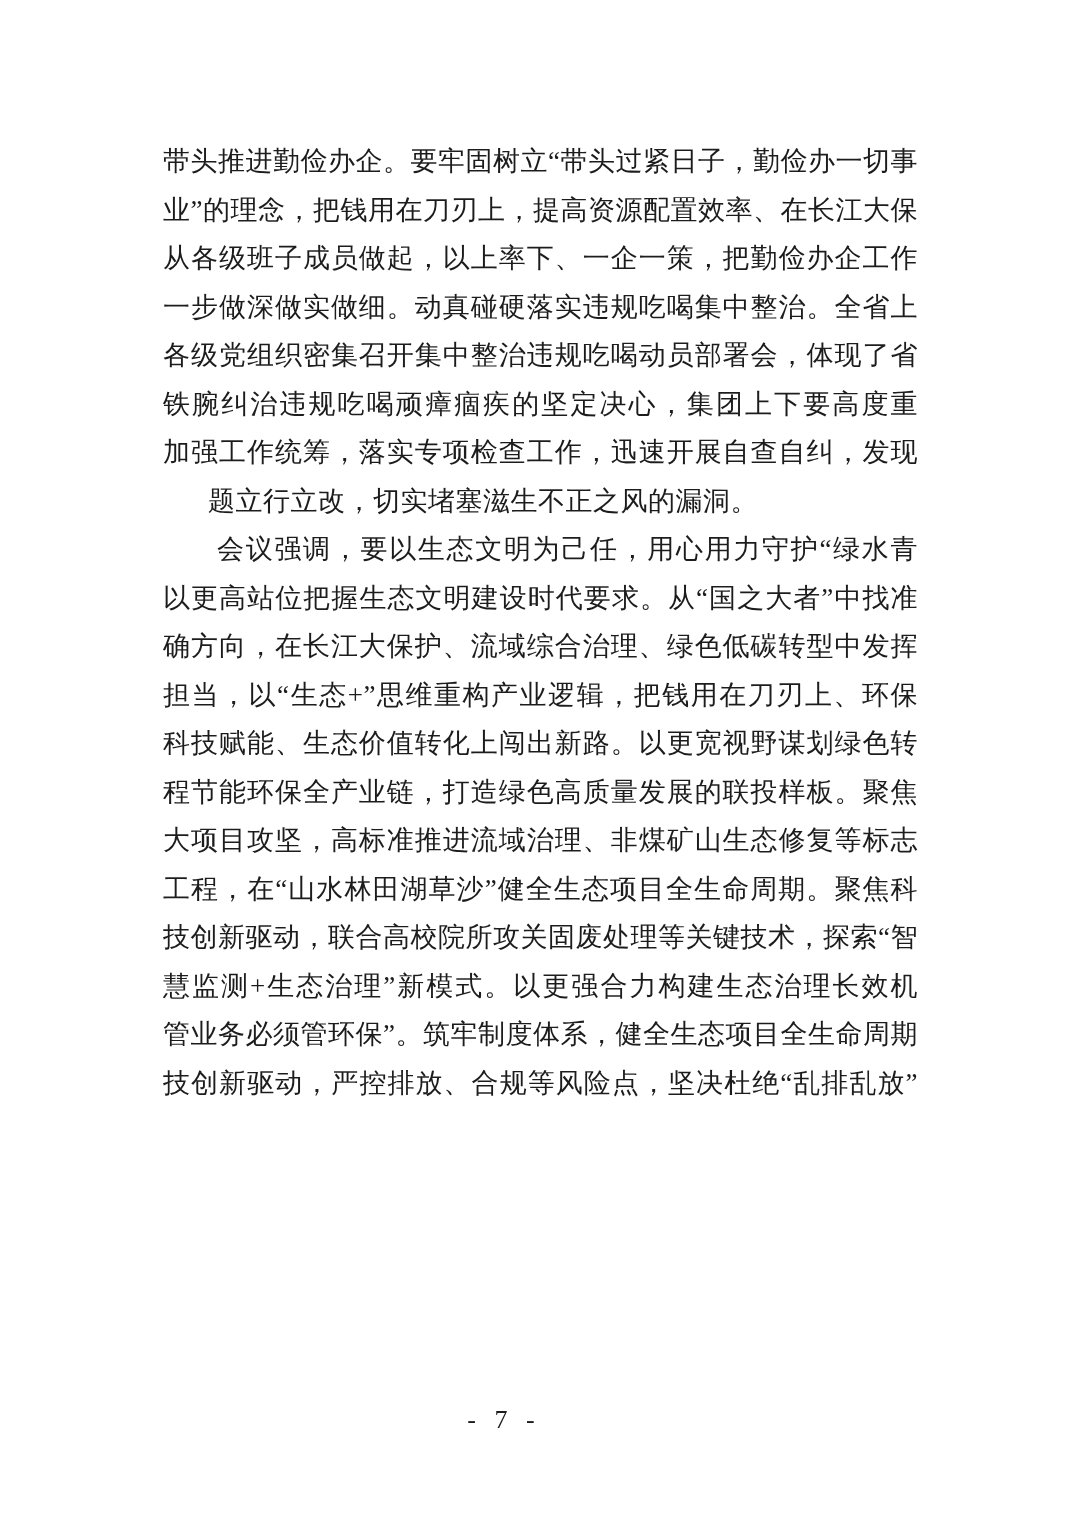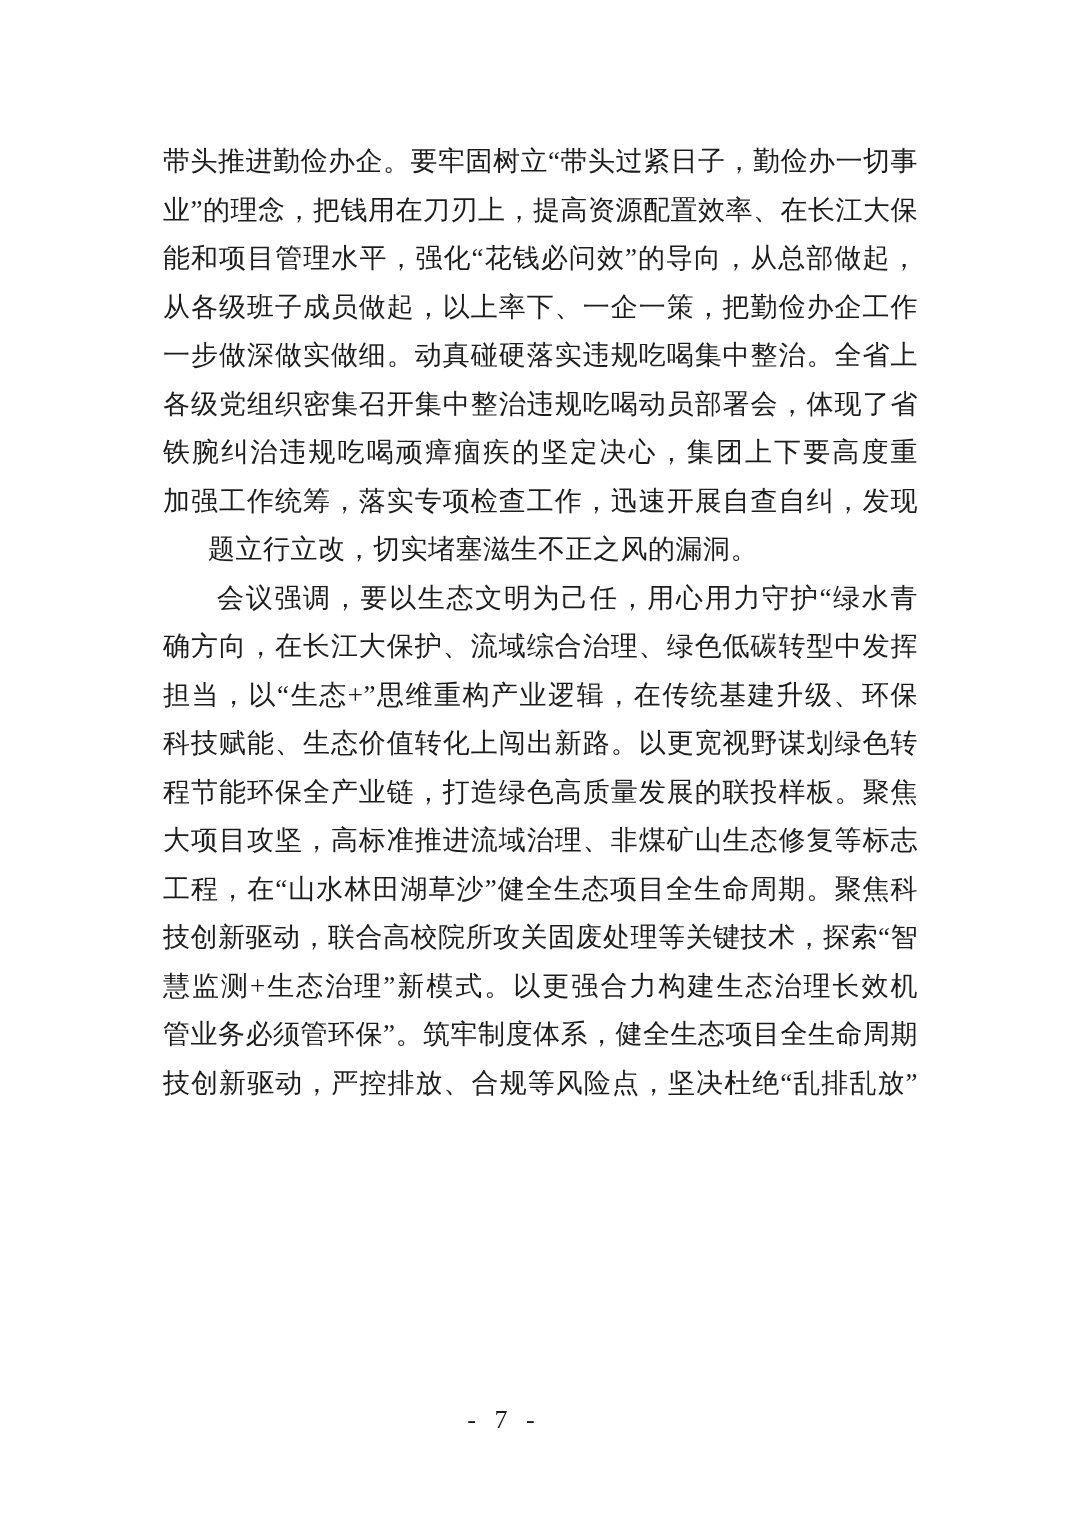--- a/index.html
+++ b/index.html
@@ -52,33 +52,33 @@
 </style>
 </head>
 <body>
 
 <div class="page">
   <div class="content">
 
     <div>
       <div class="line">带头推进勤俭办企。要牢固树立“带头过紧日子，勤俭办一切事</div>
       <div class="line">业”的理念，把钱用在刀刃上，提高资源配置效率、在长江大保护</div>
-      <div class="line">能和项目管理水平，强化“花钱必问效”的导向，从总部做起，</div>
       <div class="line">从各级班子成员做起，以上率下、一企一策，把勤俭办企工作进</div>
       <div class="line">一步做深做实做细。动真碰硬落实违规吃喝集中整治。全省上下</div>
       <div class="line">各级党组织密集召开集中整治违规吃喝动员部署会，体现了省委</div>
       <div class="line">铁腕纠治违规吃喝顽瘴痼疾的坚定决心，集团上下要高度重视，</div>
       <div class="line">加强工作统筹，落实专项检查工作，迅速开展自查自纠，发现问</div>
       <div class="line line--end">题立行立改，切实堵塞滋生不正之风的漏洞。</div>
     </div>
 
     <div>
       <div class="line line--indent">会议强调，要以生态文明为己任，用心用力守护“绿水青山”。</div>
+      <div class="line">以更高站位把握生态文明建设时代要求。从“国之大者”中找准</div>
       <div class="line">确方向，在长江大保护、流域综合治理、绿色低碳转型中发挥先</div>
-      <div class="line">担当，以“生态+”思维重构产业逻辑，在传统基建升级、环保</div>
+      <div class="line">担当，以“生态+”思维重构产业逻辑，把钱用在刀刃上、环保</div>
       <div class="line">科技赋能、生态价值转化上闯出新路。以更宽视野谋划绿色转型</div>
       <div class="line">程节能环保全产业链，打造绿色高质量发展的联投样板。聚焦重</div>
       <div class="line">大项目攻坚，高标准推进流域治理、非煤矿山生态修复等标志性</div>
       <div class="line">工程，在“山水林田湖草沙”健全生态项目全生命周期。聚焦科</div>
       <div class="line">技创新驱动，联合高校院所攻关固废处理等关键技术，探索“智</div>
       <div class="line">慧监测+生态治理”新模式。以更强合力构建生态治理长效机制。</div>
       <div class="line">管业务必须管环保”。筑牢制度体系，健全生态项目全生命周期</div>
       <div class="line">技创新驱动，严控排放、合规等风险点，坚决杜绝“乱排乱放”“违</div>
     </div>
 

